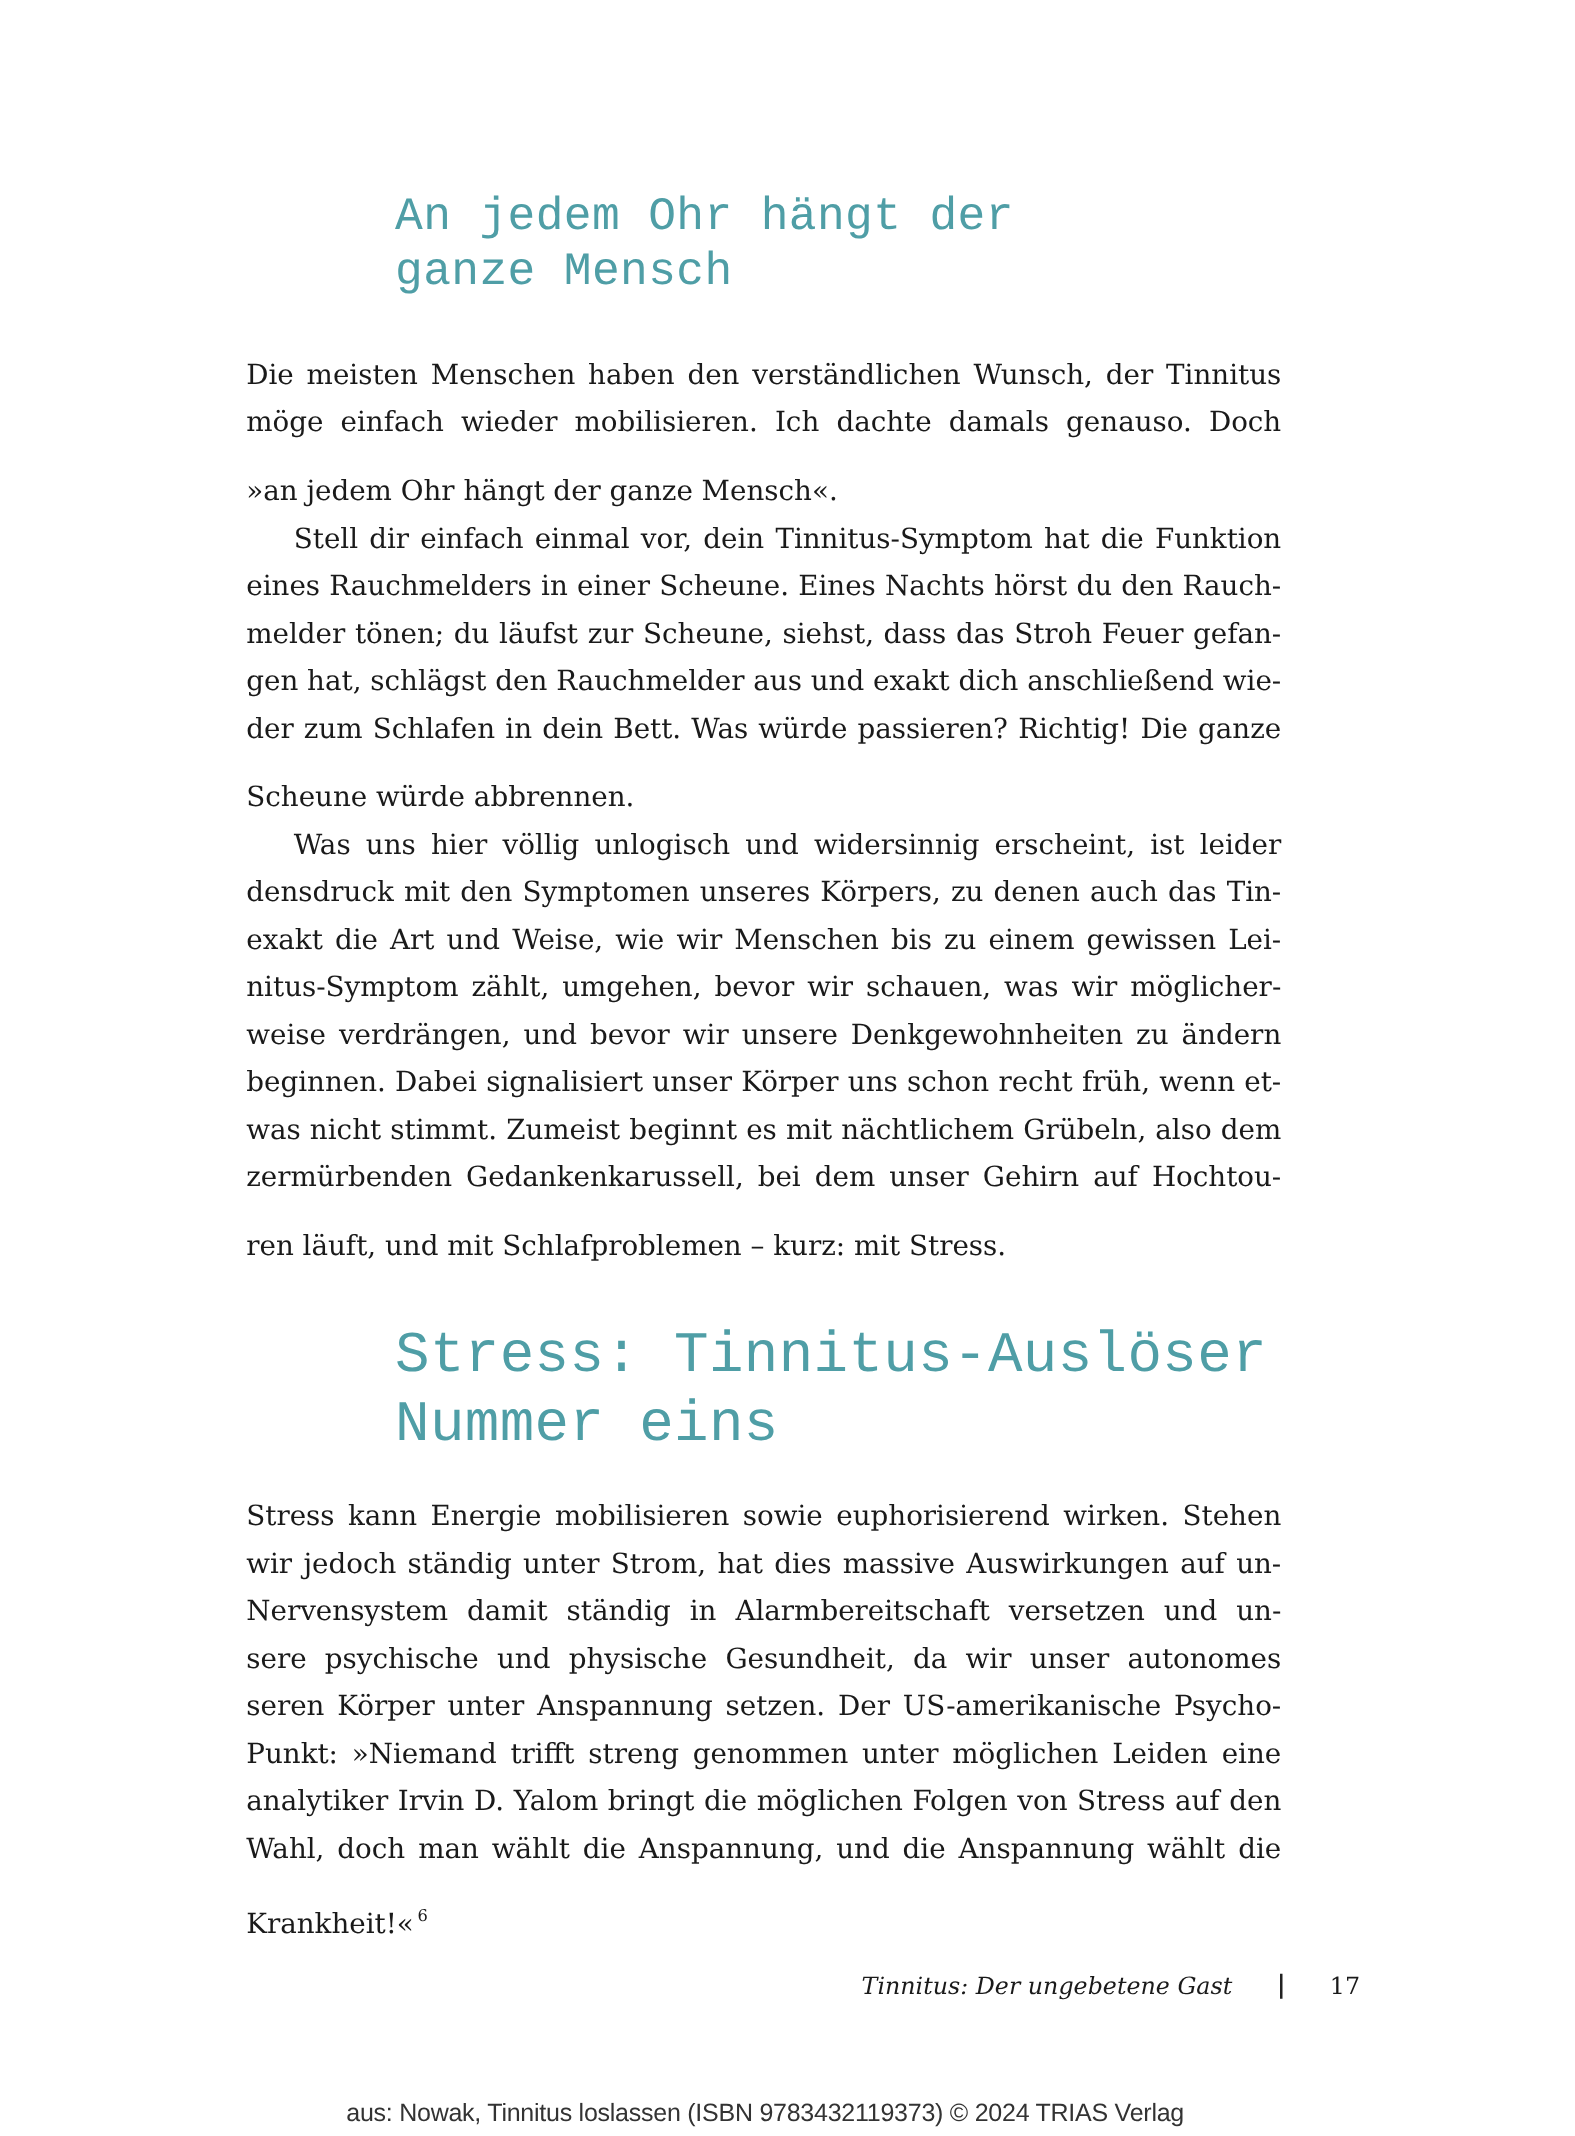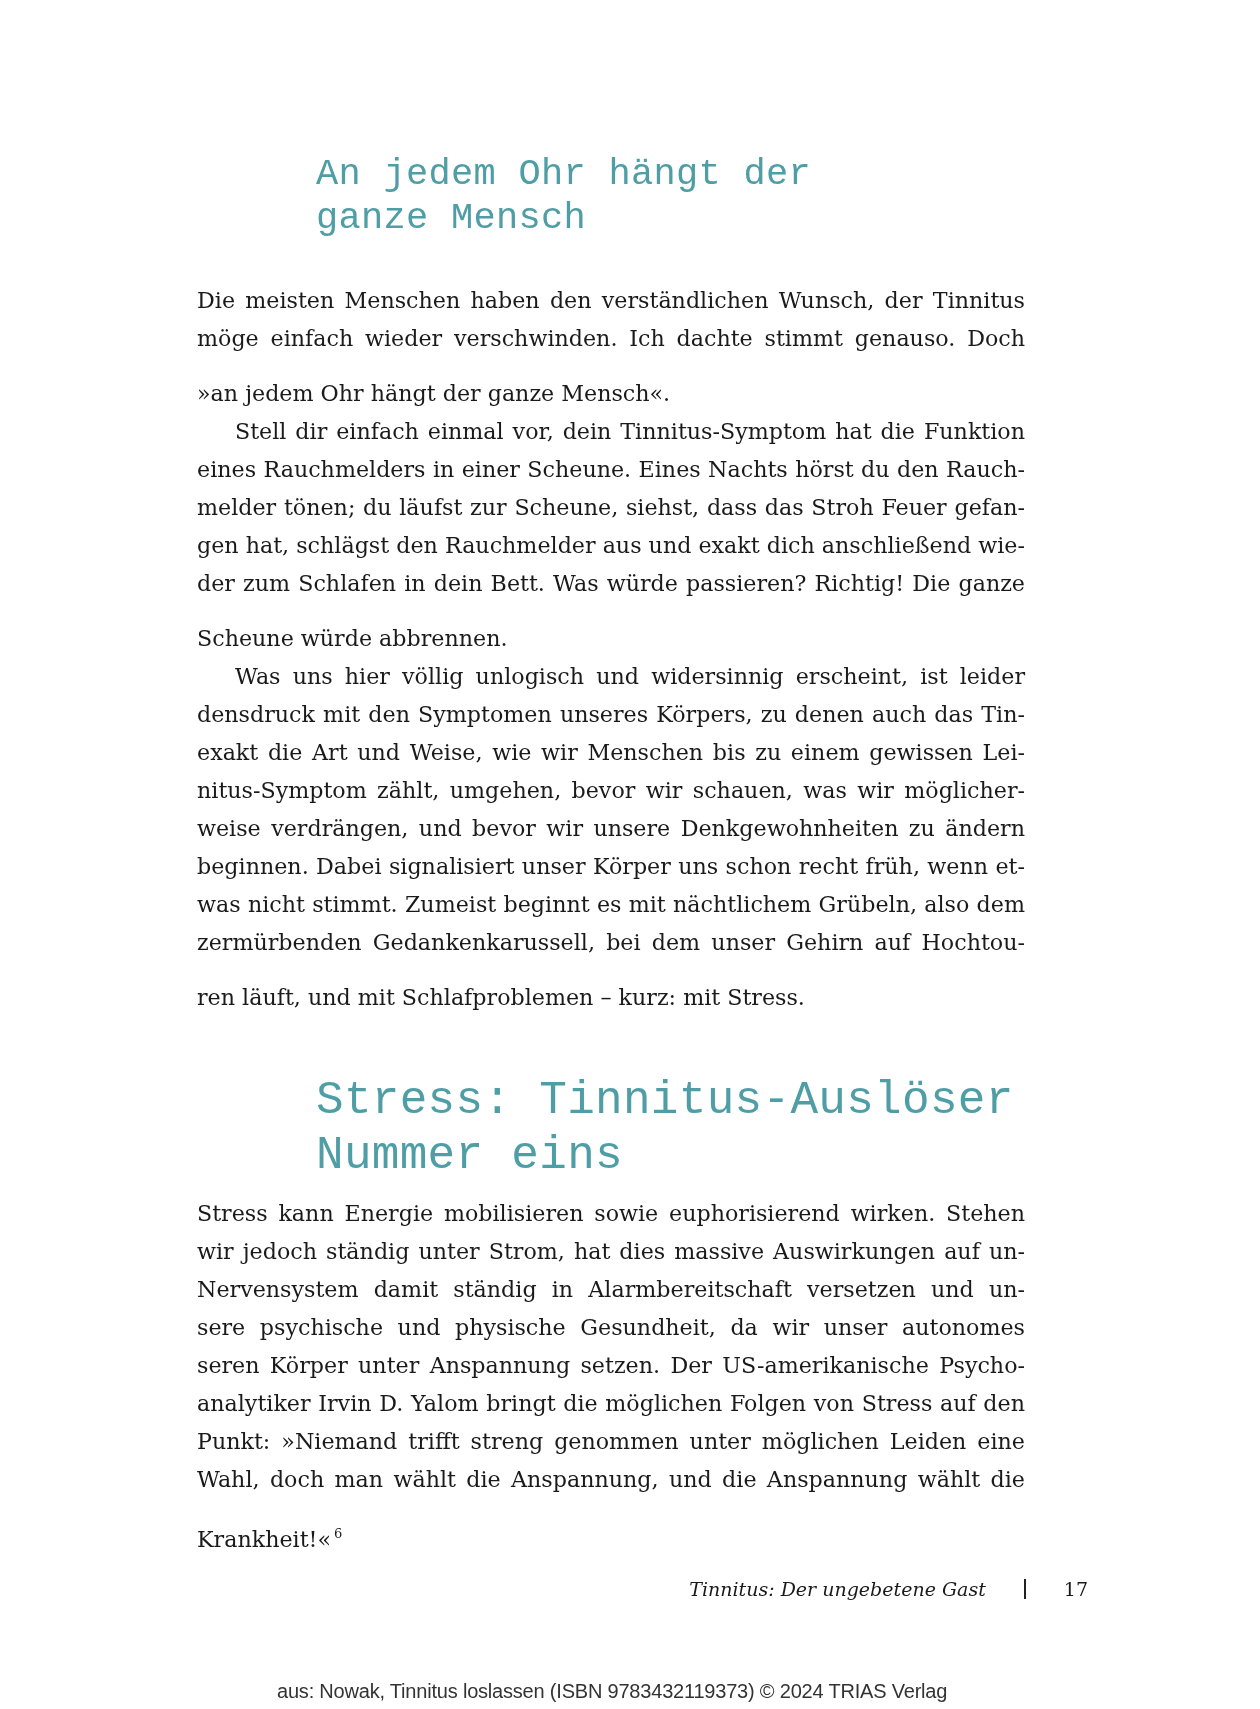--- a/index.html
+++ b/index.html
@@ -16,21 +16,21 @@
       position: absolute;
       left: 316px;
       margin: 0;
       font-family: Liberation Mono, monospace;
       font-weight: 300;
       color: #4f9ea6;
       letter-spacing: 0.3px;
     }
     .heading .hl { display: block; white-space: nowrap; }
     #h1 { top: 152px; font-size: 37px; line-height: 44px; }
-    #h2 { top: 1058px; font-size: 46px; line-height: 55px; margin-top: 16px; }
+    #h2 { top: 1058px; font-size: 46px; line-height: 55px; }
 
     .body-block {
       position: absolute;
       left: 197px;
       width: 828px;
       font-size: 22.2px;
       line-height: 38px;
     }
     .body-block .line {
       display: block;
@@ -74,21 +74,21 @@
 </head>
 <body>
 
 <h2 class="heading" id="h1">
   <span class="hl">An jedem Ohr hängt der</span>
   <span class="hl">ganze Mensch</span>
 </h2>
 
 <div class="body-block" id="section1">
   <span class="line">Die meisten Menschen haben den verständlichen Wunsch, der Tinnitus</span>
-  <span class="line">möge einfach wieder verschwinden. Ich dachte stimmt genauso. Doch</span>
+  <span class="line">möge einfach wieder mobilisieren. Ich dachte damals genauso. Doch</span>
   <span class="line last">»an jedem Ohr hängt der ganze Mensch«.</span>
   <span class="line indent">Stell dir einfach einmal vor, dein Tinnitus-Symptom hat die Funktion</span>
   <span class="line">eines Rauchmelders in einer Scheune. Eines Nachts hörst du den Rauch-</span>
   <span class="line">melder tönen; du läufst zur Scheune, siehst, dass das Stroh Feuer gefan-</span>
   <span class="line">gen hat, schlägst den Rauchmelder aus und exakt dich anschließend wie-</span>
   <span class="line">der zum Schlafen in dein Bett. Was würde passieren? Richtig! Die ganze</span>
   <span class="line last">Scheune würde abbrennen.</span>
   <span class="line indent">Was uns hier völlig unlogisch und widersinnig erscheint, ist leider</span>
   <span class="line">densdruck mit den Symptomen unseres Körpers, zu denen auch das Tin-</span>
   <span class="line">exakt die Art und Weise, wie wir Menschen bis zu einem gewissen Lei-</span>
@@ -104,22 +104,22 @@
   <span class="hl">Stress: Tinnitus-Auslöser</span>
   <span class="hl">Nummer eins</span>
 </h2>
 
 <div class="body-block" id="section2">
   <span class="line">Stress kann Energie mobilisieren sowie euphorisierend wirken. Stehen</span>
   <span class="line">wir jedoch ständig unter Strom, hat dies massive Auswirkungen auf un-</span>
   <span class="line">Nervensystem damit ständig in Alarmbereitschaft versetzen und un-</span>
   <span class="line">sere psychische und physische Gesundheit, da wir unser autonomes</span>
   <span class="line">seren Körper unter Anspannung setzen. Der US-amerikanische Psycho-</span>
+  <span class="line">Punkt: »Niemand trifft streng genommen unter möglichen Leiden eine</span>
   <span class="line">analytiker Irvin D. Yalom bringt die möglichen Folgen von Stress auf den</span>
-  <span class="line">Punkt: »Niemand trifft streng genommen unter möglichen Leiden eine</span>
   <span class="line">Wahl, doch man wählt die Anspannung, und die Anspannung wählt die</span>
   <span class="line last"><span>Krankheit!«</span><sup class="fn">6</sup></span>
 </div>
 
 <div class="running-footer">
   <span class="rf-title">Tinnitus: Der ungebetene Gast</span>
   <span class="rf-sep"></span>
   <span class="rf-page">17</span>
 </div>
 

